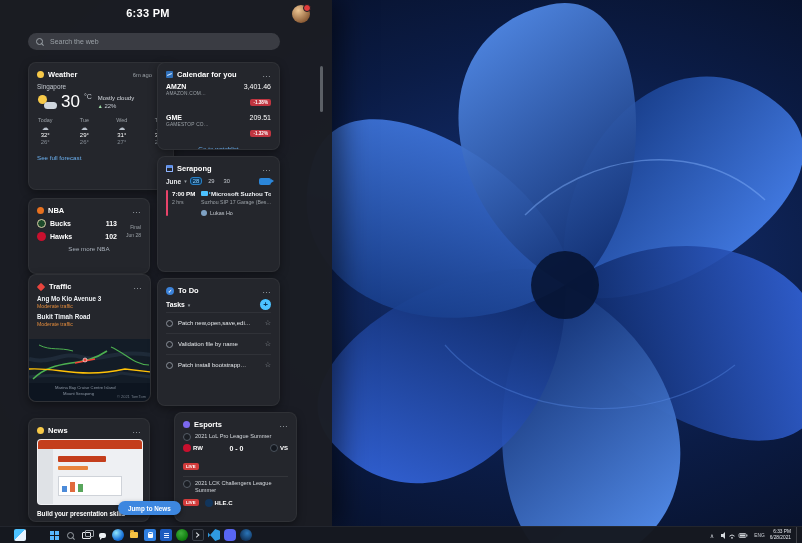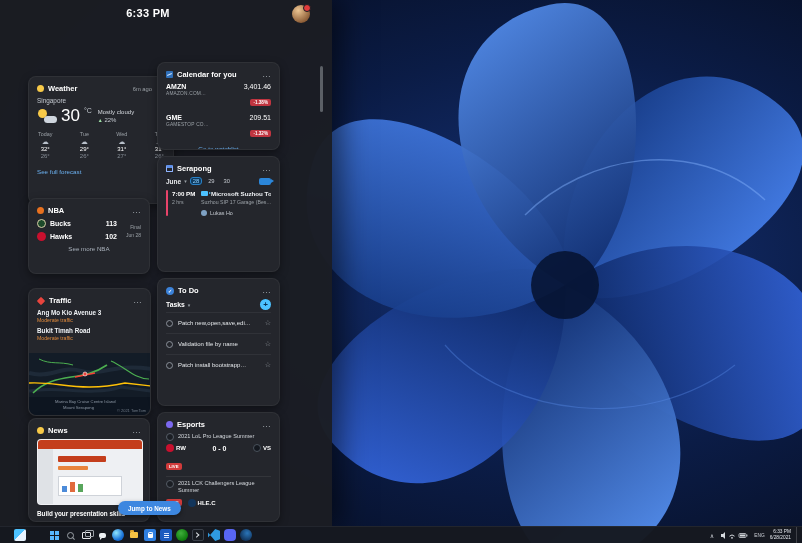--- a/index.html
+++ b/index.html
@@ -236,23 +236,27 @@
       <path d="M-40,-70 C 20,-130 130,-150 200,-85" stroke="#86b4ff" stroke-width="1.5" fill="none" opacity="0.45"></path>
       <path d="M-120,60 C -60,130 80,150 170,80" stroke="#5e93f0" stroke-width="1.2" fill="none" opacity="0.35"></path>
     </g>
   </svg>
 </div>
 
 <div class="panel">
   <div class="panel-time">6:33 PM</div>
   <button class="avatar"></button>
 
+  <div class="search">
+    <span class="sglyph"></span>
+    <input type="text" placeholder="Search the web" style="">
+  </div>
   <div class="vscroll"></div>
 
-  <section class="card weather" style="left:28px;top:76px;width:146px;height:128px">
+  <section class="card weather" style="left:28px;top:62px;width:146px;height:128px">
     <div class="chead">
       <span class="dot-sun"></span>
       <span class="ctitle">Weather</span>
       <span class="cmeta">6m ago</span>
       <button class="cmenu">…</button>
     </div>
     <div class="wloc">Singapore</div>
     <div class="wmain">
       <span class="wbig">
           <i class="sunb"></i>
@@ -373,21 +377,21 @@
       <span class="tname">Hawks</span>
       <span class="tscore">102</span>
     </div>
     <div class="nba-status">
       <div>Final</div>
       <div>Jun 28</div>
     </div>
     <a class="clink">See more NBA</a>
   </section>
 
-  <section class="card traffic" style="left:28px;top:288px;width:123px;height:128px">
+  <section class="card traffic" style="left:28px;top:274px;width:123px;height:128px">
     <div class="chead">
       <span class="dot-traffic"></span>
       <span class="ctitle">Traffic</span>
       <button class="cmenu ml">…</button>
     </div>
     <div class="rr">
       <div class="rroad">Ang Mo Kio Avenue 3</div>
       <div class="rstat">Moderate traffic</div>
     </div>
     <div class="rr">
@@ -453,21 +457,21 @@
         <i class="b1"></i>
         <i class="b2"></i>
         <i class="b3"></i>
       <i class="b4"></i>
         <i class="b5"></i>
         <i class="b6"></i>
     </div>
     <div class="tips-cap">Build your presentation skills</div>
   </section>
 
-  <section class="card esports" style="left:157px;top:412px;width:123px;height:110px">
+  <section class="card esports" style="left:174px;top:412px;width:123px;height:110px">
     <div class="chead">
       <span class="dot-esports"></span>
       <span class="ctitle">Esports</span>
       <button class="cmenu ml">…</button>
     </div>
     <div class="league">
       <i class="llogo"></i>
       <span class="ltext">2021 LoL Pro League Summer</span>
     </div>
     <div class="matchrow">

